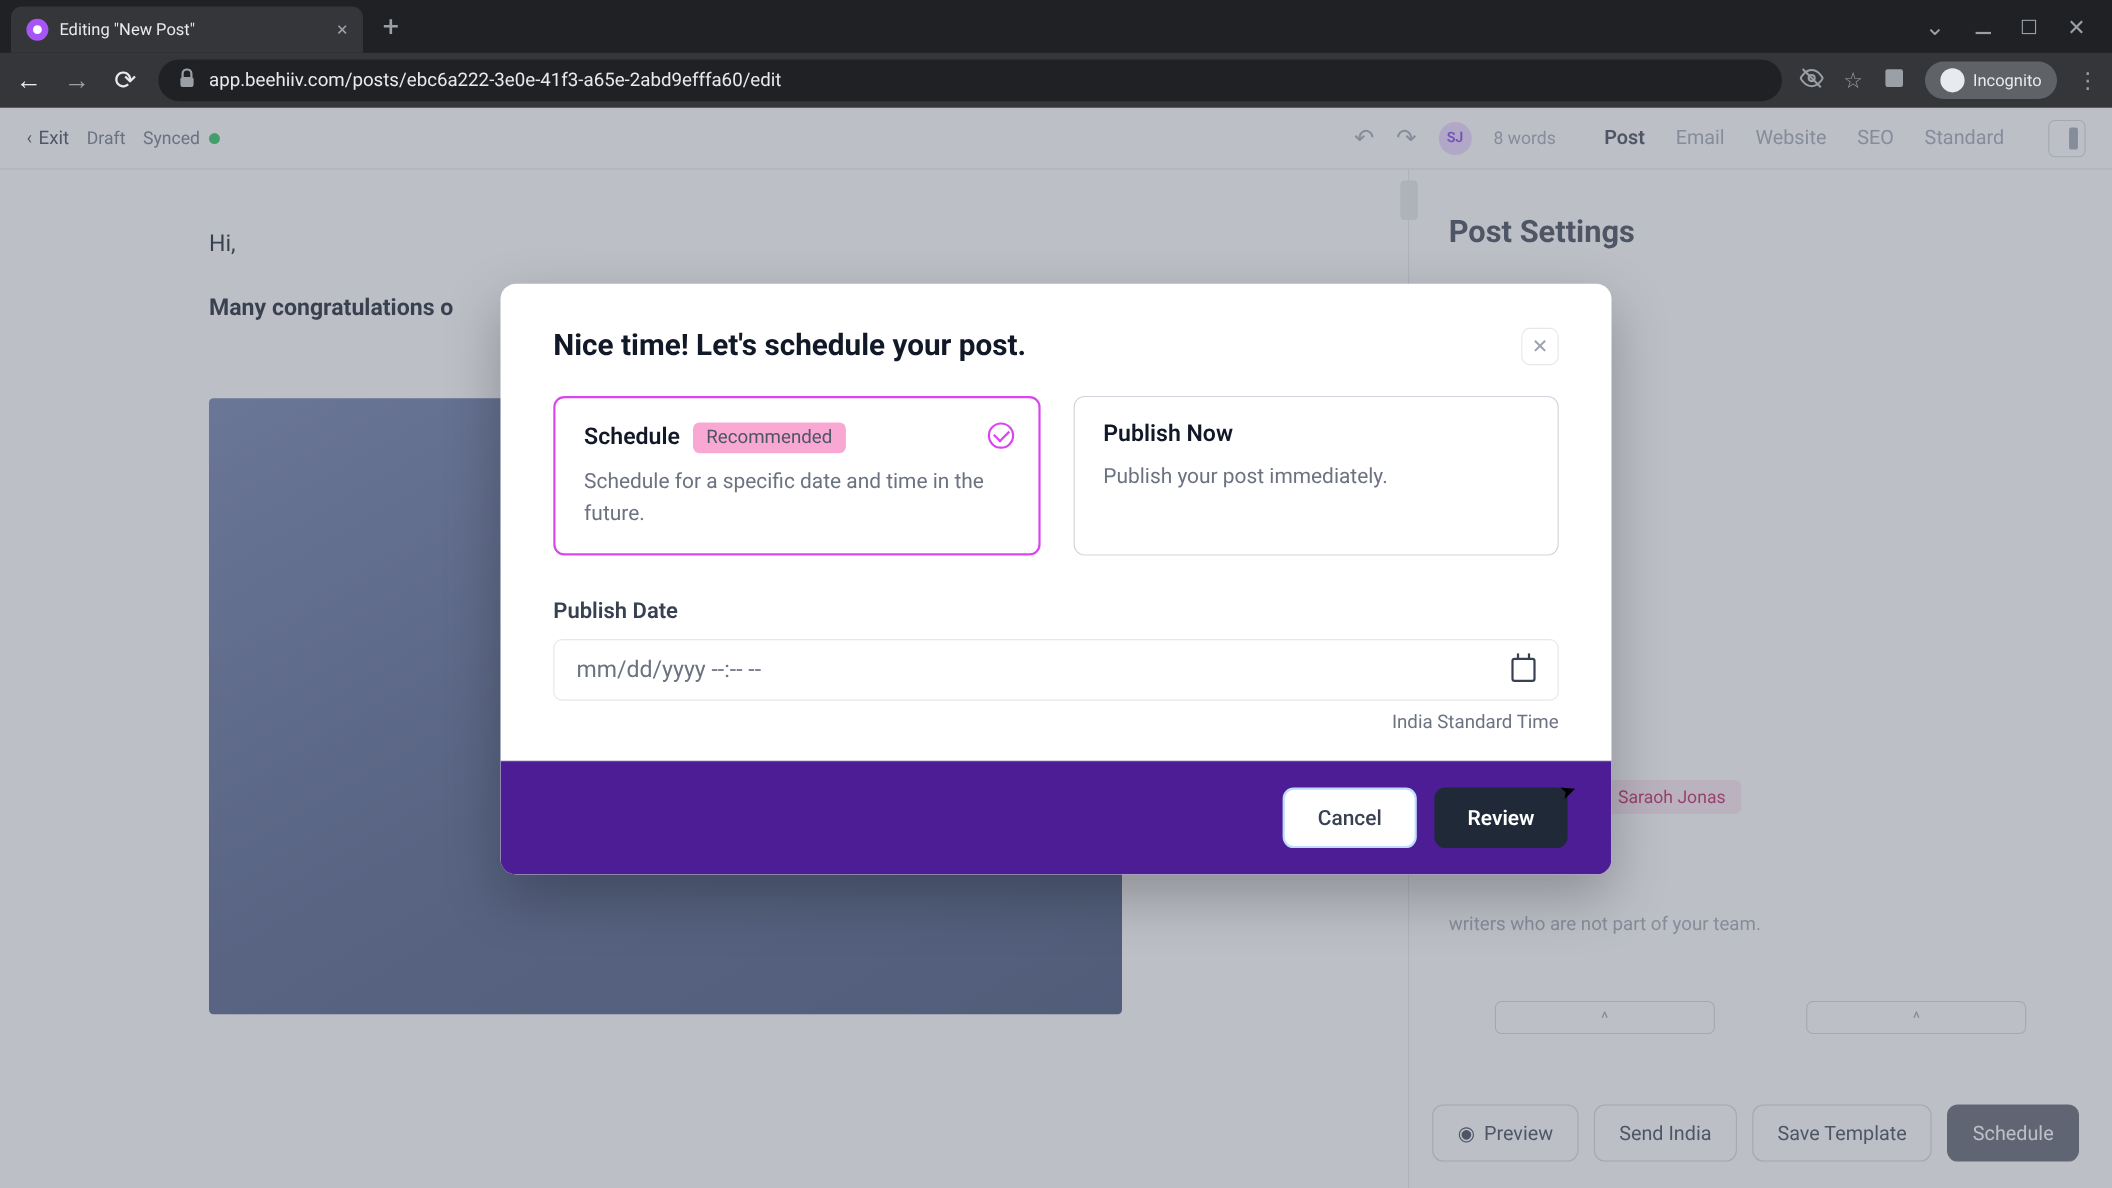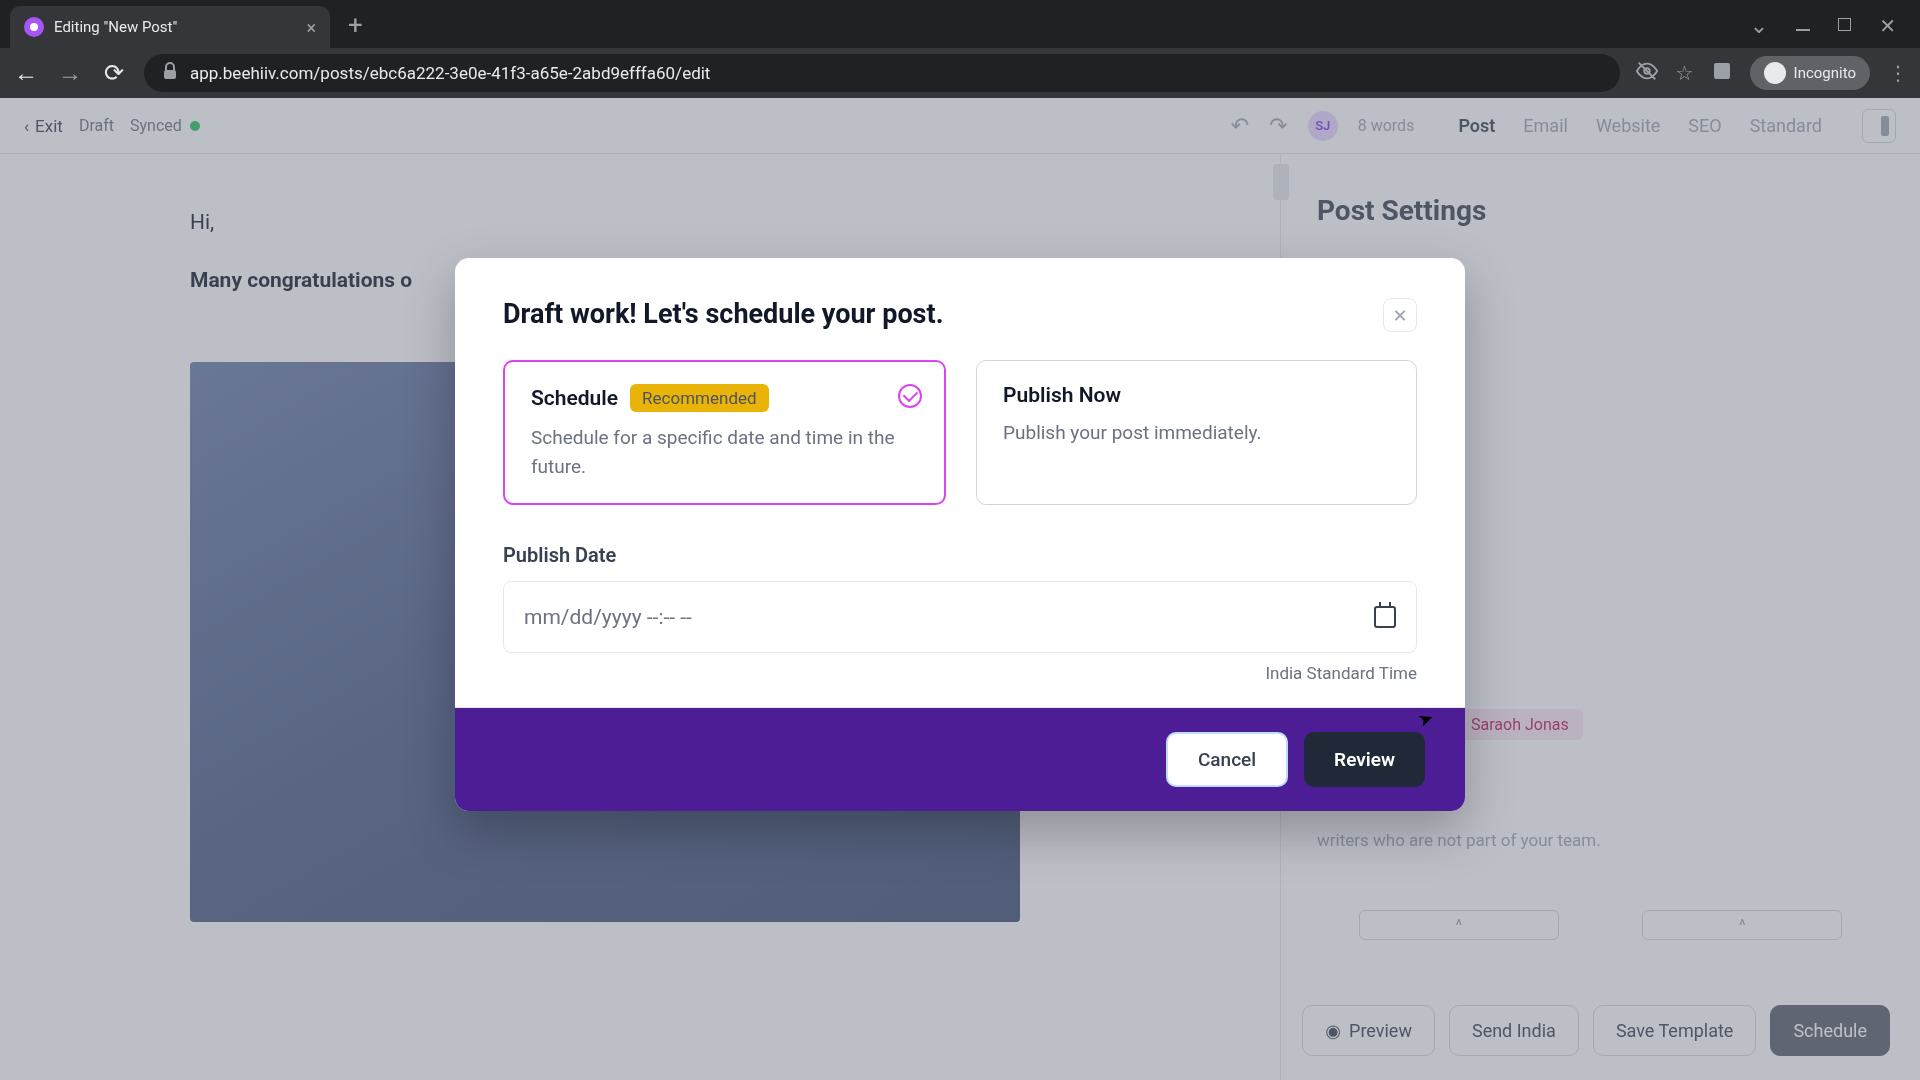--- a/index.html
+++ b/index.html
@@ -73,26 +73,26 @@
 .modal-body { padding: 40px 48px 24px; }
 .modal-header { display: flex; align-items: flex-start; }
 .modal-title { font-size: 27px; font-weight: 700; color: #111827; flex: 1; }
 .modal-close { width: 34px; height: 34px; border: 1px solid #e5e7eb; border-radius: 8px; color: #9ca3af; font-size: 18px; display: flex; align-items: center; justify-content: center; cursor: pointer; }
 .modal-subtitle { font-size: 22px; font-weight: 600; color: #374151; margin-top: 28px; }
 .options-row { display: flex; gap: 30px; margin-top: 28px; }
 .option-card { flex: 1; border: 1.5px solid #d1d5db; border-radius: 10px; padding: 22px 26px; cursor: pointer; position: relative; min-height: 144px; }
 .option-card.selected { border: 2.5px solid #d946ef; }
 .option-title-row { display: flex; align-items: center; gap: 12px; }
 .option-title { font-size: 21px; font-weight: 600; color: #111827; }
-.badge-rec { background: #eab308; color: #4b5563; padding: 4px 12px; border-radius: 6px; font-size: 17px; }
+.badge-rec { background: #f9a8d4; color: #4b5563; padding: 4px 12px; border-radius: 6px; font-size: 17px; }
 .check-icon { position: absolute; right: 22px; top: 22px; width: 24px; height: 24px; border: 2.5px solid #d946ef; border-radius: 50%; display: flex; align-items: center; justify-content: center; }
 .check-icon::after { content: ""; width: 7px; height: 11px; border-right: 2.5px solid #d946ef; border-bottom: 2.5px solid #d946ef; transform: rotate(45deg); margin-top: -3px; }
 .option-desc { color: #6b7280; font-size: 19px; margin-top: 12px; line-height: 1.5; }
 .pubdate-label { font-size: 20px; font-weight: 600; color: #374151; margin-top: 38px; }
-.date-input { margin-top: 14px; border: 1.5px solid #e5e7eb; border-radius: 8px; height: 72px; display: flex; align-items: center; padding: 0 20px; }
+.date-input { margin-top: 14px; border: 1.5px solid #e5e7eb; border-radius: 8px; height: 56px; display: flex; align-items: center; padding: 0 20px; }
 .date-placeholder { color: #6b7280; font-size: 21px; flex: 1; }
 .cal-icon { width: 22px; height: 22px; border: 2px solid #374151; border-radius: 3px; position: relative; }
 .cal-icon::before { content: ""; position: absolute; top: -6px; left: 3px; right: 3px; height: 5px; border-left: 2px solid #374151; border-right: 2px solid #374151; }
 .tz-text { text-align: right; color: #6b7280; font-size: 17px; margin-top: 10px; }
 .modal-footer { border-top: 1px solid #e5e7eb; padding: 24px 40px; display: flex; justify-content: flex-end; gap: 16px; background: #4c1d95; }
 .btn-cancel { padding: 14px 30px; border: 2px solid #bfdbfe; border-radius: 10px; background: #fff; color: #374151; font-size: 19px; font-weight: 500; cursor: pointer; }
 .btn-review { padding: 14px 30px; border-radius: 10px; background: #1f2937; color: #fff; font-size: 19px; font-weight: 600; cursor: pointer; border: none; }
 
 .cursor-arrow { position: absolute; left: 1418px; top: 610px; font-size: 18px; color: #000; transform: rotate(-20deg); pointer-events: none; z-index: 100; }
 </style>
@@ -213,21 +213,21 @@
       </button>
     <button class="action-btn primary disabled">
         <span>Schedule</span>
       </button>
   </div>
 
   <div class="overlay">
     <div class="modal">
       <div class="modal-body">
         <div class="modal-header">
-          <div class="modal-title">Draft work! Let's schedule your post.</div>
+          <div class="modal-title">Nice time! Let's schedule your post.</div>
           <div class="modal-close">✕</div>
         </div>
         <div class="options-row">
           <div class="option-card selected">
             <div class="option-title-row">
               <span class="option-title">Schedule</span>
               <span class="badge-rec">Recommended</span>
             </div>
             <span class="check-icon"></span>
             <div class="option-desc">Schedule for a specific date and time in the future.</div>

